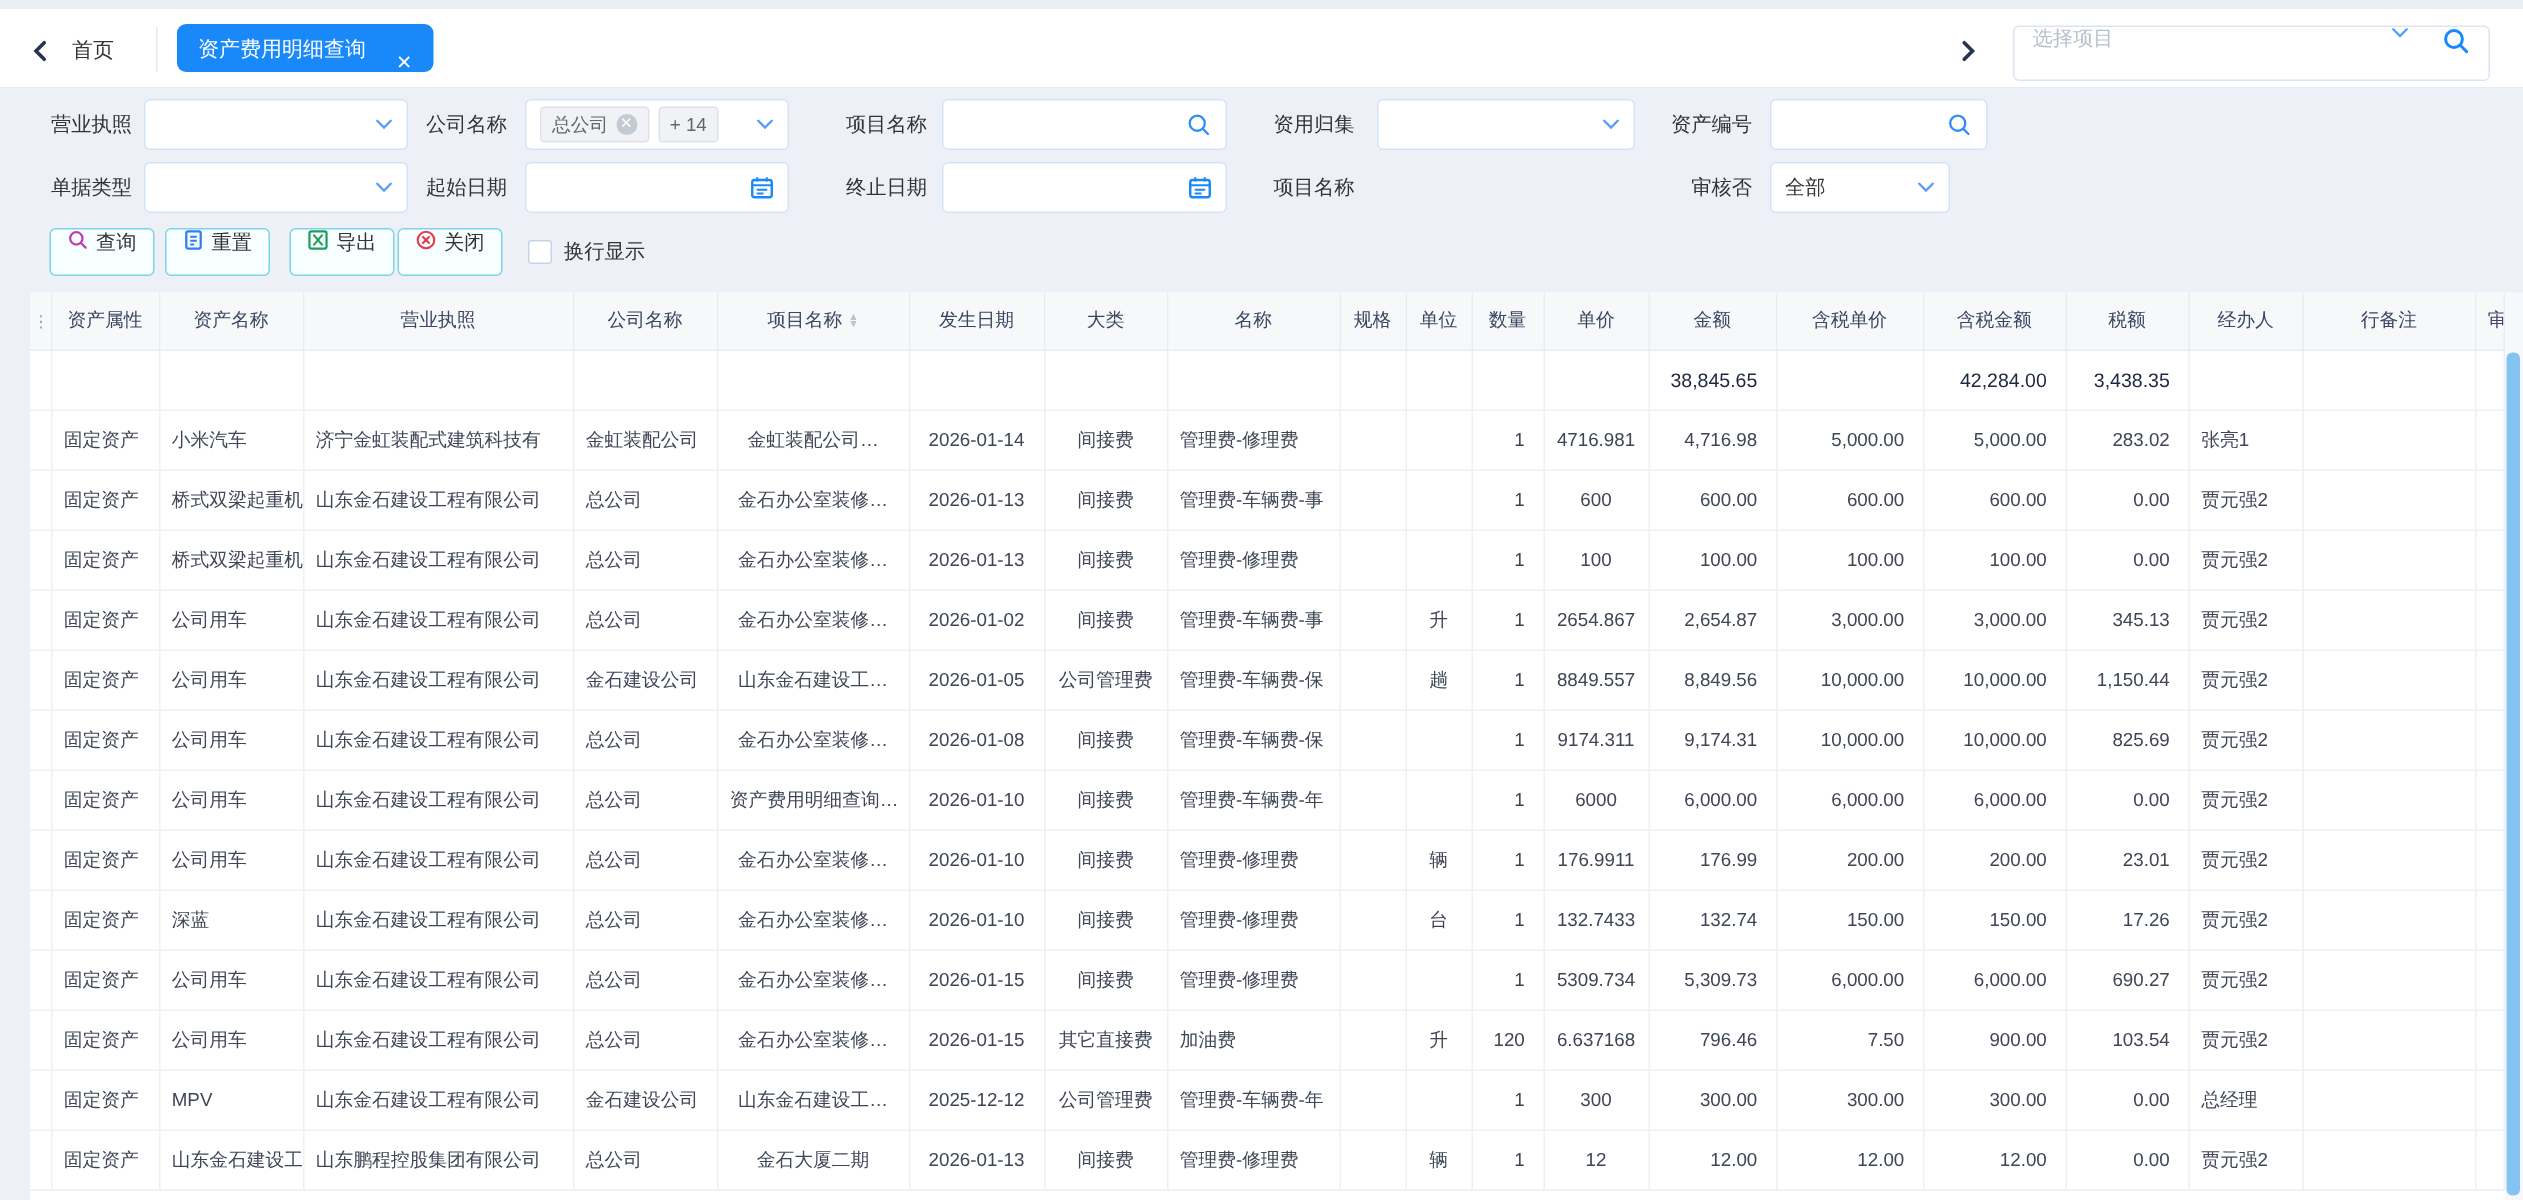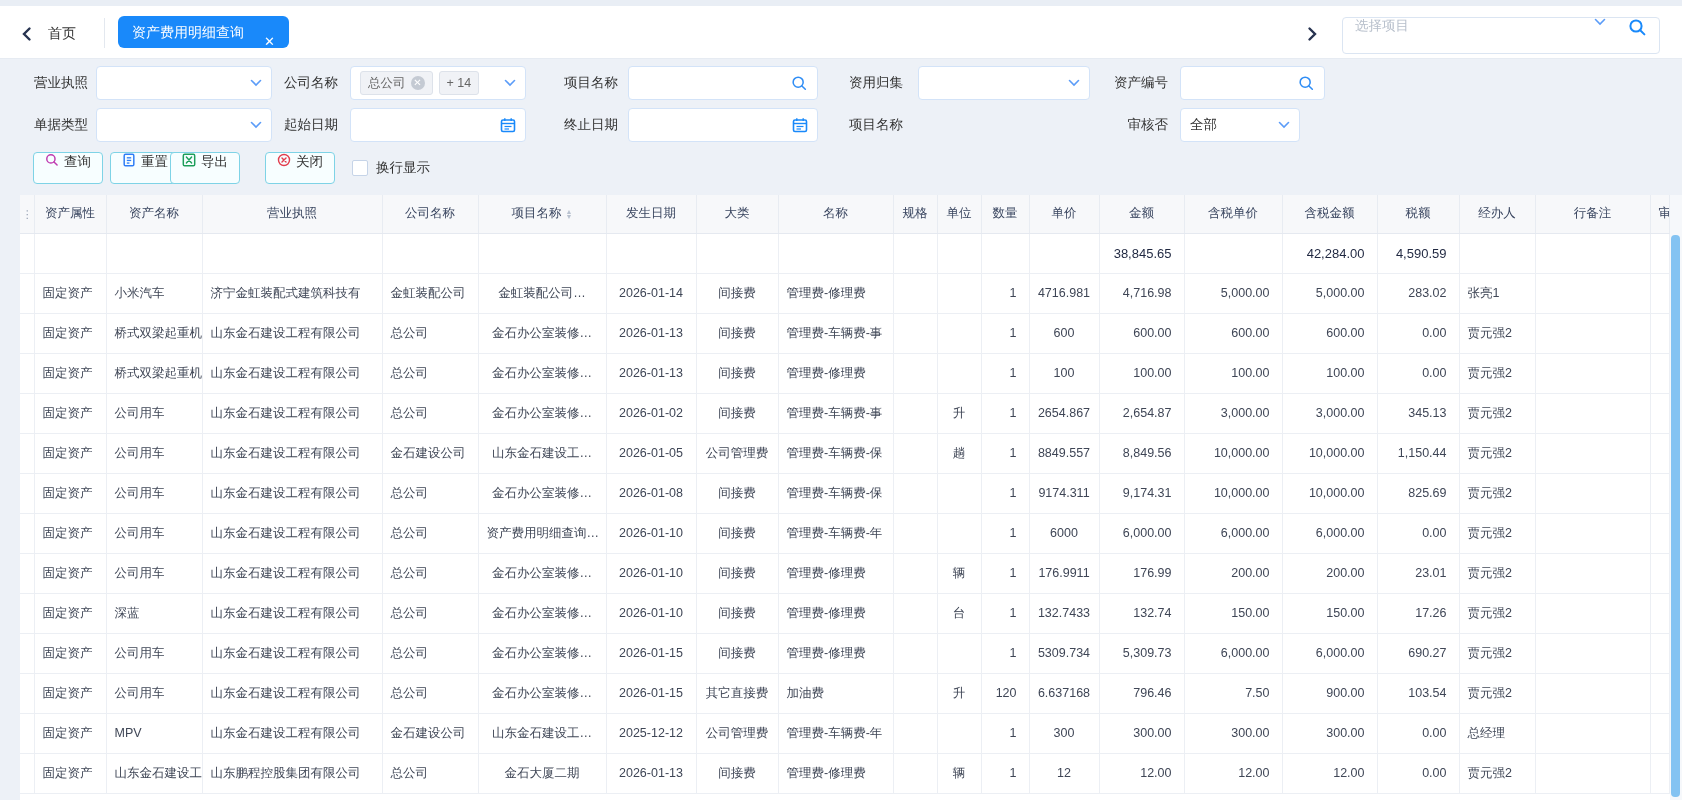--- a/index.html
+++ b/index.html
@@ -193,21 +193,21 @@
   </div>
   <div class="tbtn" style="left:110px">
     <svg class="icon-svg" width="14" height="14" viewBox="0 0 16 16">
         <rect x="2.5" y="1.5" width="11" height="13" rx="1.5" stroke="#2f7df6" stroke-width="1.7" fill="none"></rect>
         <line x1="5.5" y1="5.5" x2="10.5" y2="5.5" stroke="#2f7df6" stroke-width="1.5"></line>
         <line x1="5.5" y1="8.5" x2="10.5" y2="8.5" stroke="#2f7df6" stroke-width="1.5"></line>
         <line x1="5.5" y1="11.5" x2="8.5" y2="11.5" stroke="#2f7df6" stroke-width="1.5"></line>
       </svg>
     <span>重置</span>
   </div>
-  <div class="tbtn" style="left:170px">
+  <div class="tbtn" style="left:193px">
     <svg class="icon-svg" width="14" height="14" viewBox="0 0 16 16">
         <rect x="1.5" y="1.5" width="13" height="13" rx="1.5" stroke="#1e9e5a" stroke-width="1.7" fill="none"></rect>
         <path d="M5 4.5 L11 11.5 M11 4.5 L5 11.5" stroke="#1e9e5a" stroke-width="1.6" stroke-linecap="round"></path>
       </svg>
     <span>导出</span>
   </div>
   <div class="tbtn" style="left:265px">
     <svg class="icon-svg" width="14" height="14" viewBox="0 0 16 16">
         <circle cx="8" cy="8" r="6.3" stroke="#e23d4d" stroke-width="1.6" fill="none"></circle>
         <path d="M5.7 5.7 L10.3 10.3 M10.3 5.7 L5.7 10.3" stroke="#e23d4d" stroke-width="1.6" stroke-linecap="round"></path>
@@ -320,21 +320,21 @@
             <td class="ac"></td>
             <td class="ac"></td>
             <td class="al"></td>
             <td class="ac"></td>
             <td class="ac"></td>
             <td class="ar"></td>
             <td class="ac"></td>
             <td class="ar">38,845.65</td>
             <td class="ar"></td>
             <td class="ar">42,284.00</td>
-            <td class="ar">4,590.59</td>
+            <td class="ar">3,438.35</td>
             <td class="al"></td>
             <td class="al"></td>
             <td class="al"></td>
           </tr>
           <tr>
             <td class="grip"></td>
             <td class="al">固定资产</td>
             <td class="al">小米汽车</td>
             <td class="al">济宁金虹装配式建筑科技有</td>
             <td class="al">金虹装配公司</td>

